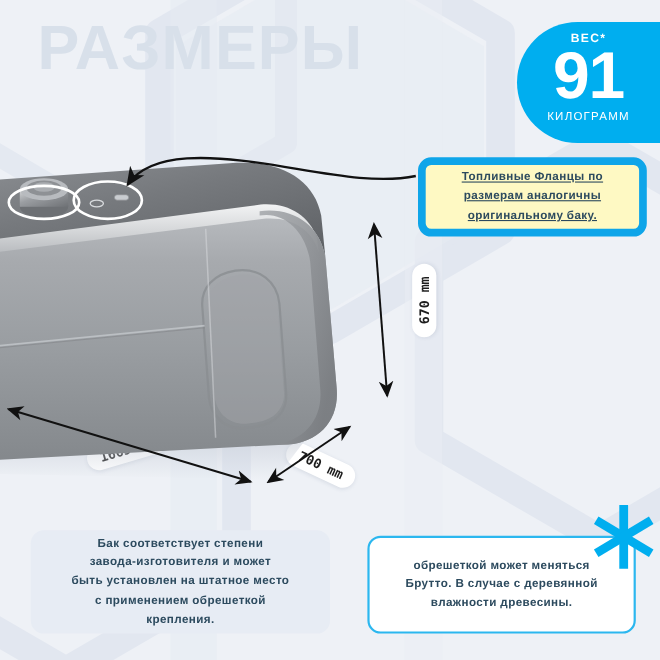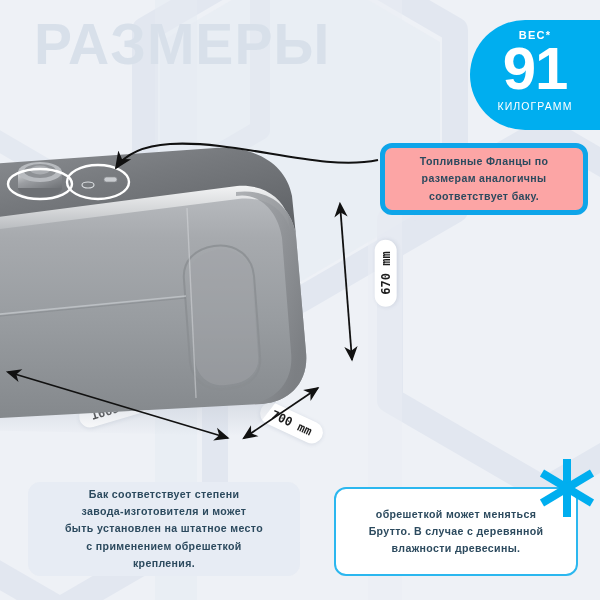--- a/index.html
+++ b/index.html
@@ -130,22 +130,23 @@
     display: flex;
     align-items: center;
     justify-content: center;
     padding: 10px 14px;
   }
   #callout-flanges {
     left: 380px;
     top: 143px;
     width: 208px;
     height: 72px;
-    background: #fca5a5;
-    border: 5px solid #0ea5e9;
+    background: #fef9c3;
+    border: 7px solid #0ea5e9;
+    text-decoration: underline;
   }
   #note-fitment {
     left: 28px;
     top: 482px;
     width: 272px;
     height: 94px;
     background: #e7ecf4;
     border: 1px solid #e7ecf4;
   }
   #note-gross-weight {
@@ -303,21 +304,21 @@
 
   <div class="dim-pill" id="dim-diameter">Ø105 mm</div>
   <div class="dim-pill" id="dim-length">1665 mm</div>
   <div class="dim-pill" id="dim-depth">700 mm</div>
   <div class="dim-pill" id="dim-height">670 mm</div>
 
   <div class="info-box" id="callout-flanges">
     <div>
       <span class="line">Топливные Фланцы по</span>
       <span class="line">размерам аналогичны</span>
-      <span class="line">соответствует баку.</span>
+      <span class="line">оригинальному баку.</span>
     </div>
   </div>
 
   <div class="info-box" id="note-fitment">
     <div>
       <span class="line">Бак соответствует степени</span>
       <span class="line">завода-изготовителя и может</span>
       <span class="line">быть установлен на штатное место</span>
       <span class="line">с применением обрешеткой</span>
       <span class="line">крепления.</span>

